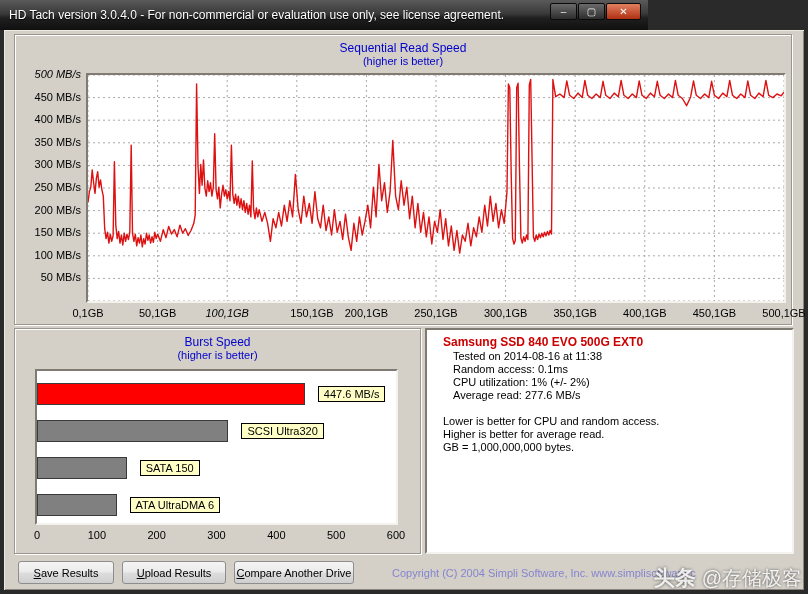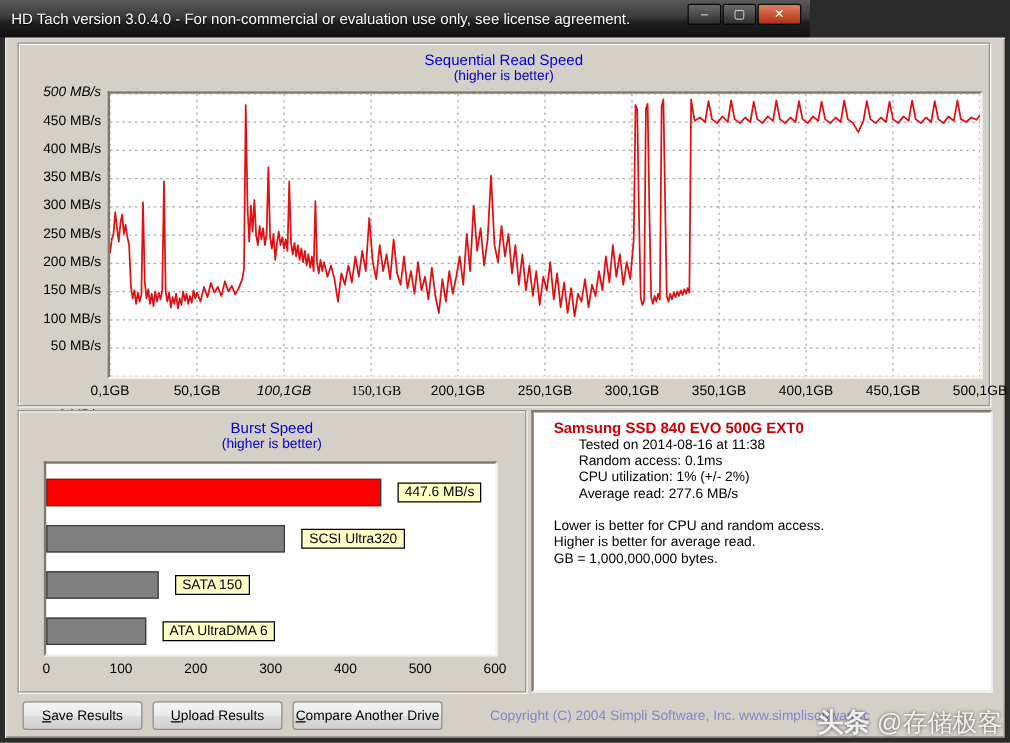--- a/index.html
+++ b/index.html
@@ -37,21 +37,21 @@
   .btick { position:absolute; top:200px; width:30px; text-align:center; font-size:11px; color:#000; }
 
   .bar { position:absolute; left:0; height:22px; border:1px solid #3a3a3a; }
   .bar-label { position:absolute; height:16px; line-height:14px; font-size:11px; padding:0 5px;
     border:1px solid #000; white-space:nowrap; color:#000; }
 
   .info-panel { position:absolute; left:421px; top:298px; width:369px; height:226px; background:#ffffff;
     border-style:solid; border-width:2px; border-color:#7f7b73 #f4f2ee #f4f2ee #7f7b73;
     padding:5px 16px; font-size:11px; color:#000; line-height:13px; }
   .info-title { color:#cc0000; font-weight:bold; font-size:12px; line-height:15px; }
-  .info-detail { margin-left:20px; }
+  .info-detail { margin-left:10px; }
   .info-gap { height:13px; }
 
   .btn { position:absolute; top:531px; height:23px; font-family:"Liberation Sans",sans-serif; font-size:11px; color:#000;
     background:linear-gradient(180deg,#f4f4f4,#ebebeb 48%,#dddddd 52%,#cfcfcf);
     border:1px solid #8e8e8e; border-radius:3px; cursor:default; }
   #btn-save { left:14px; width:96px; }
   #btn-upload { left:118px; width:104px; }
   #btn-compare { left:230px; width:120px; }
 
   .copyright { position:absolute; left:388px; top:537px; font-size:11px; color:#8484cf; white-space:nowrap; }
@@ -110,21 +110,21 @@
         <div class="ytick" style="top: 123.4px;">300 MB/s</div>
         <div class="ytick" style="top: 146px;">250 MB/s</div>
         <div class="ytick" style="top: 168.6px;">200 MB/s</div>
         <div class="ytick" style="top: 191.2px;">150 MB/s</div>
         <div class="ytick" style="top: 213.8px;">100 MB/s</div>
         <div class="ytick" style="top: 236.4px;">50 MB/s</div>
         <div class="ytick" style="top: 259px; margin-top: 32px;">0 MB/s</div>
         <div class="xtick" style="left: 41px;">0,1GB</div>
         <div class="xtick" style="left: 110.6px;">50,1GB</div>
         <div class="xtick" style="left: 180.2px; font-style: italic;">100,1GB</div>
-        <div class="xtick" style="left: 254px; font-family: Liberation Serif, serif;">150,1GB</div>
+        <div class="xtick" style="left: 265px;">150,1GB</div>
         <div class="xtick" style="left: 319.4px;">200,1GB</div>
         <div class="xtick" style="left: 389px;">250,1GB</div>
         <div class="xtick" style="left: 458.6px;">300,1GB</div>
         <div class="xtick" style="left: 528.2px;">350,1GB</div>
         <div class="xtick" style="left: 597.8px;">400,1GB</div>
         <div class="xtick" style="left: 667.4px;">450,1GB</div>
         <div class="xtick" style="left: 737px;">500,1GB</div>
       </div>
 
     <div class="groupbox burst-group">

